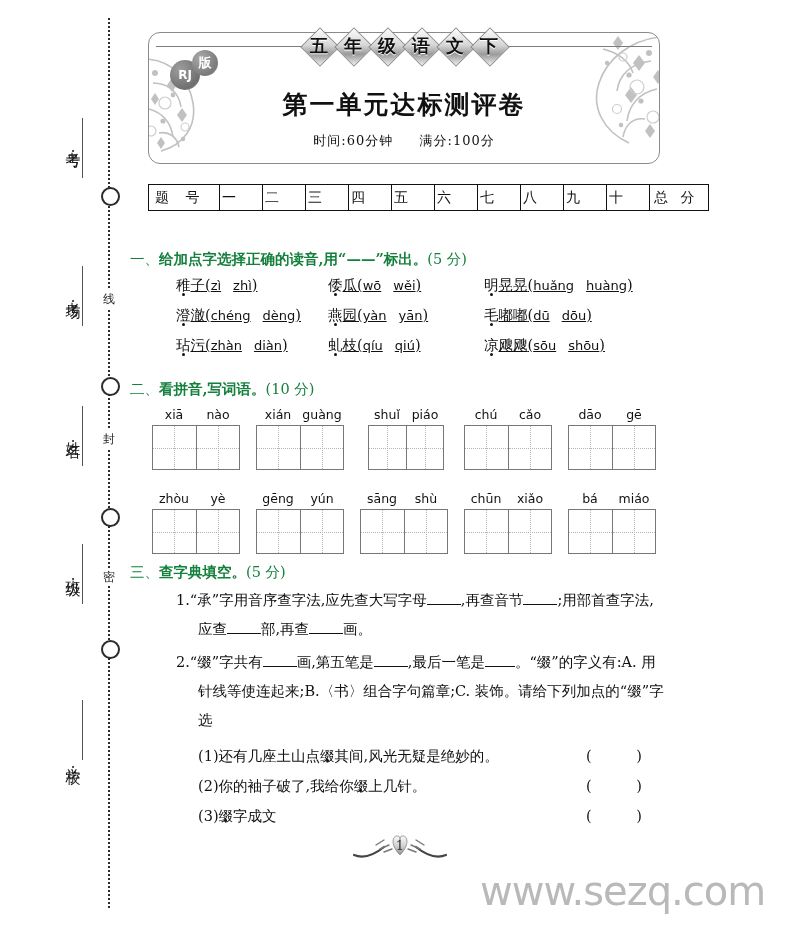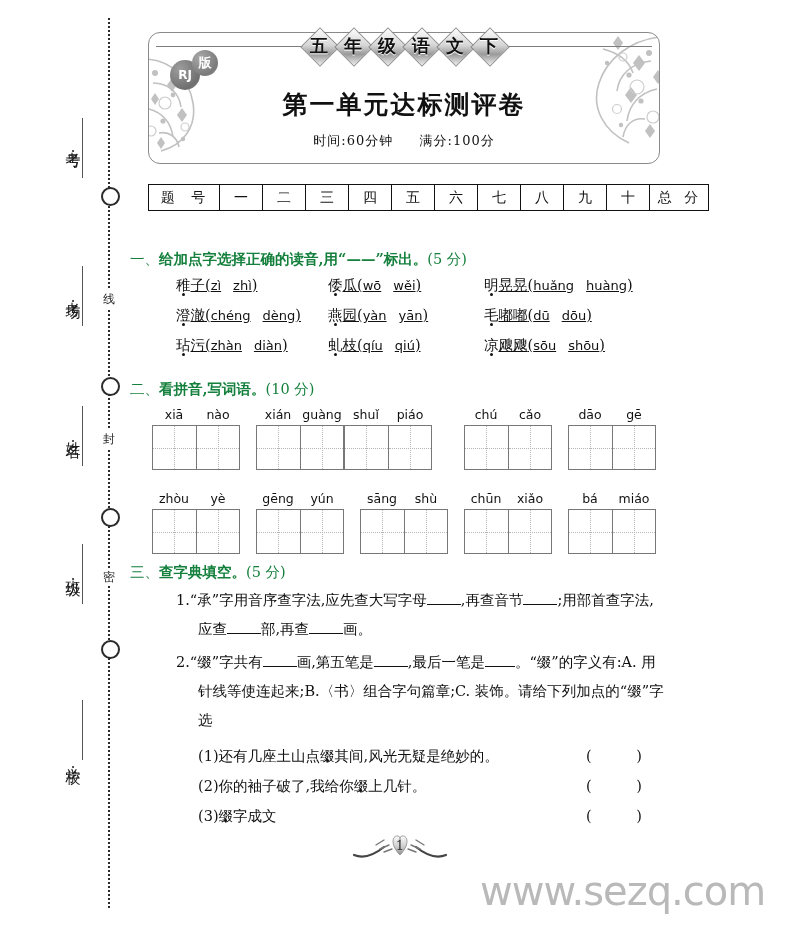--- a/index.html
+++ b/index.html
@@ -136,21 +136,20 @@
   }
 
   
   .score-table{
     position:absolute;left:148px;top:184px;
     border-collapse:collapse;
   }
   .score-table td{
     border:1px solid #111;
     height:21px;
-    text-align:center;
     vertical-align:middle;
     font-family:"DejaVu Serif","Liberation Serif",serif;
     font-size:14px;
     color:#111;
     padding:2px;
   }
   .score-table td.lbl{
     width:62px;
     letter-spacing:6px;
     padding-left:6px;
@@ -467,21 +466,21 @@
     <div class="grp" style="left:104px;top:0px;width:88px;">
       <div class="pylab">
         <span>xián</span>
         <span>guàng</span>
       </div>
       <div class="boxes">
         <div class="tz"></div>
         <div class="tz"></div>
       </div>
     </div>
-    <div class="grp" style="left:192px;top:0px;width:88px;">
+    <div class="grp" style="left:216px;top:0px;width:76px;">
       <div class="pylab">
         <span>shuǐ</span>
         <span>piáo</span>
       </div>
       <div class="boxes">
         <div class="tz"></div>
         <div class="tz"></div>
       </div>
     </div>
     <div class="grp" style="left:312px;top:0px;width:88px;">

